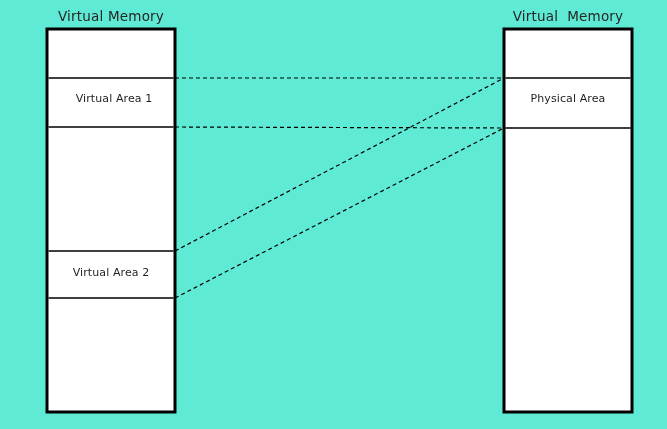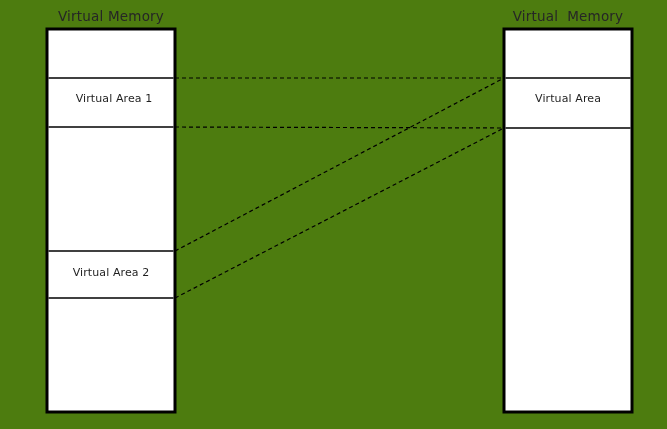--- a/index.html
+++ b/index.html
@@ -8,21 +8,21 @@
     padding: 0;
     background: #ffffff;
   }
   body {
     font-family: "DejaVu Sans", sans-serif;
   }
   #diagram-root {
     position: relative;
     width: 667px;
     height: 429px;
-    background: #4d7c0f;
+    background: #5eead4;
     overflow: hidden;
   }
   #diagram-svg {
     position: absolute;
     left: 0;
     top: 0;
     width: 667px;
     height: 429px;
     display: block;
   }
@@ -106,15 +106,15 @@
   </svg>
 
   <div class="overlay-text title-text" id="title-virtual-memory">Virtual Memory</div>
 
   <div class="overlay-text title-text" id="title-physical-memory">Virtual  Memory</div>
 
   <div class="overlay-text area-label" id="label-virtual-area-1">Virtual Area 1</div>
 
   <div class="overlay-text area-label" id="label-virtual-area-2">Virtual Area 2</div>
 
-  <div class="overlay-text area-label" id="label-physical-area">Virtual Area</div>
+  <div class="overlay-text area-label" id="label-physical-area">Physical Area</div>
 
 </div>
 
 </body></html>

